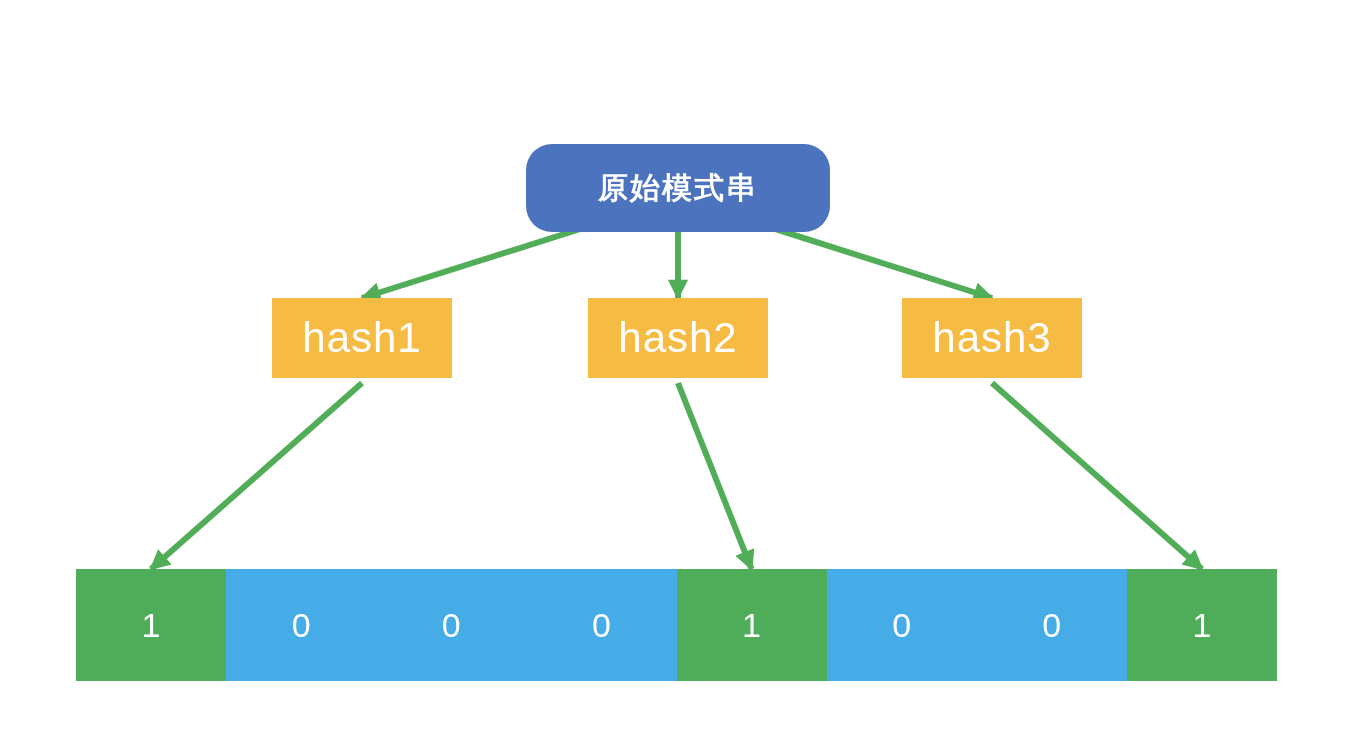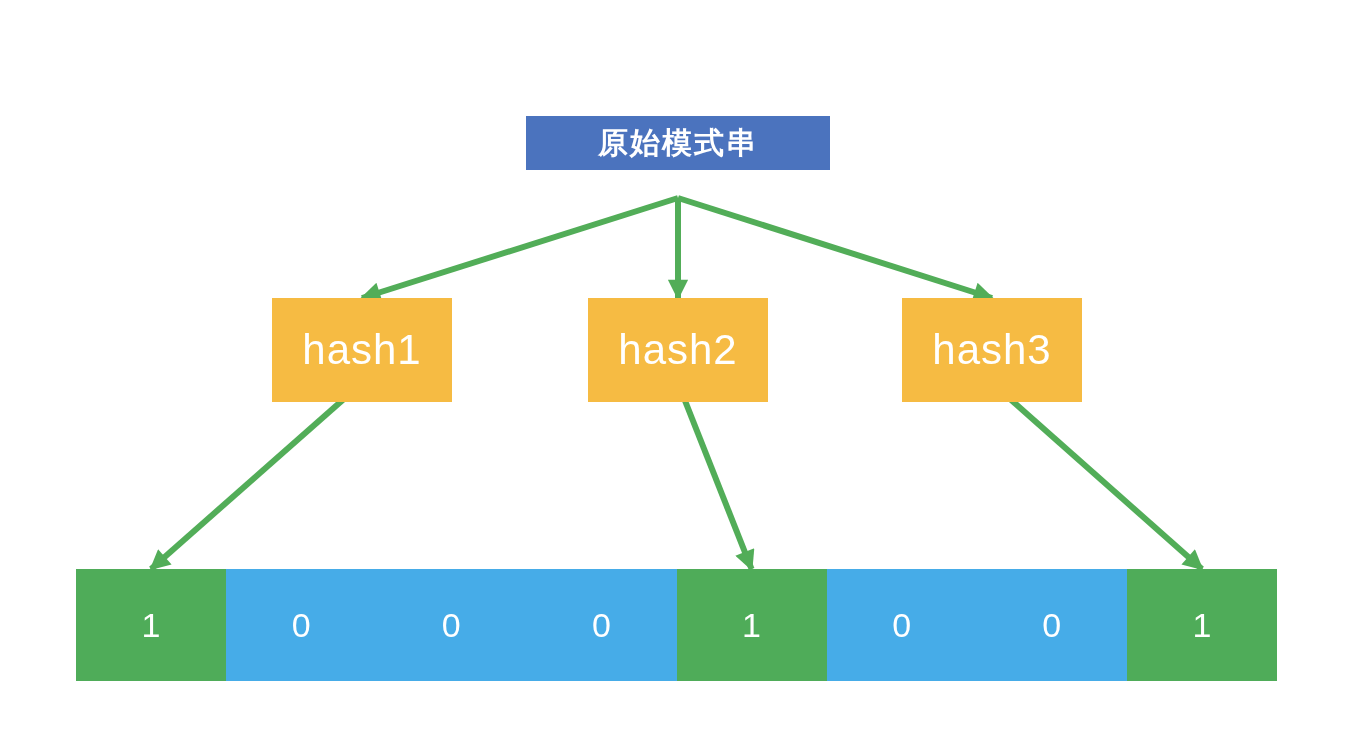--- a/index.html
+++ b/index.html
@@ -7,25 +7,25 @@
     position:relative; width:1350px; height:732px; background:#ffffff;
     overflow:hidden; font-family:"Liberation Sans","DejaVu Sans",sans-serif;
     --c-pattern:#4B73BE; --c-hash:#F6BB43; --c-set:#4FAC59;
     --c-unset:#46ACE8; --c-arrow:#52AD58; --c-text:#FFFFFF;
   }
   .box {
     position:absolute; display:flex; align-items:center; justify-content:center;
     color:var(--c-text); box-sizing:border-box; text-align:center;
   }
   #box-pattern {
-    left:526px; top:116px; width:304px; height:54px;
-    background:var(--c-pattern); font-size:30px; font-weight:bold; letter-spacing:2px;
+    left:526px; top:144px; width:304px; height:88px;
+    background:var(--c-pattern); font-size:30px; font-weight:bold; letter-spacing:2px;border-radius:26px;
   }
   .hash-box {
-    top:298px; width:180px; height:104px;
+    top:298px; width:180px; height:80px;
     background:var(--c-hash); font-size:42px; font-weight:400; letter-spacing:1px;
   }
   #box-hash1 { left:272px; }
   #box-hash2 { left:588px;align-items:center; }
   #box-hash3 { left:902px; }
   #bitbar {
     position:absolute; left:76px; top:569px; width:1201px; height:112px;
     display:flex;
   }
   .bit-cell {

